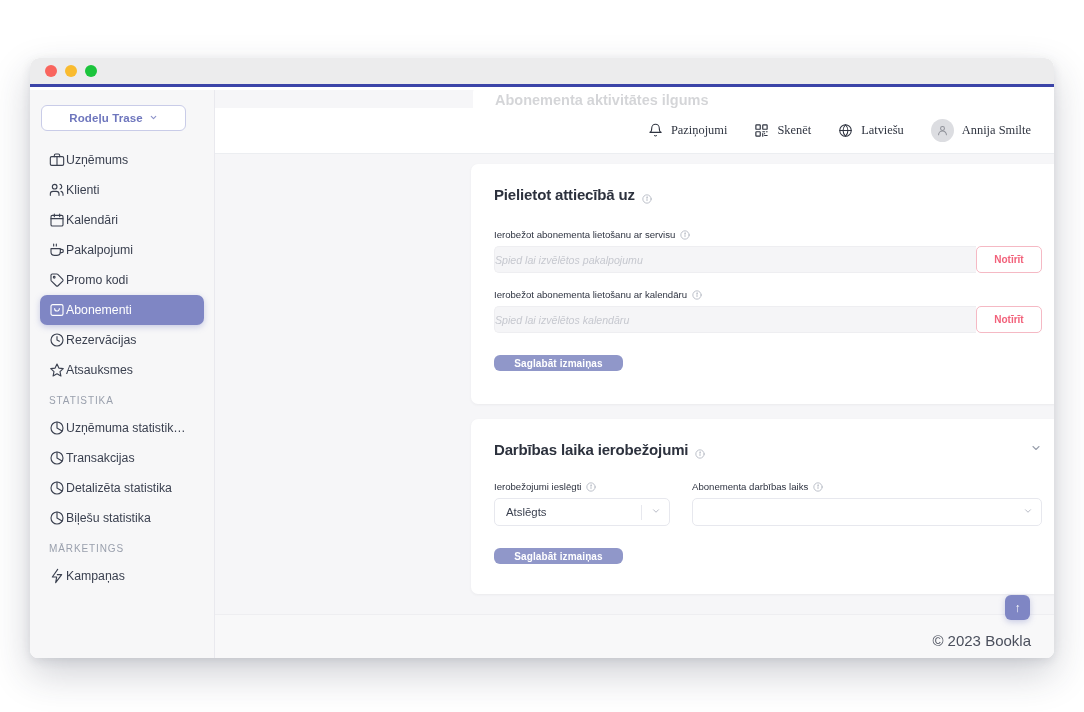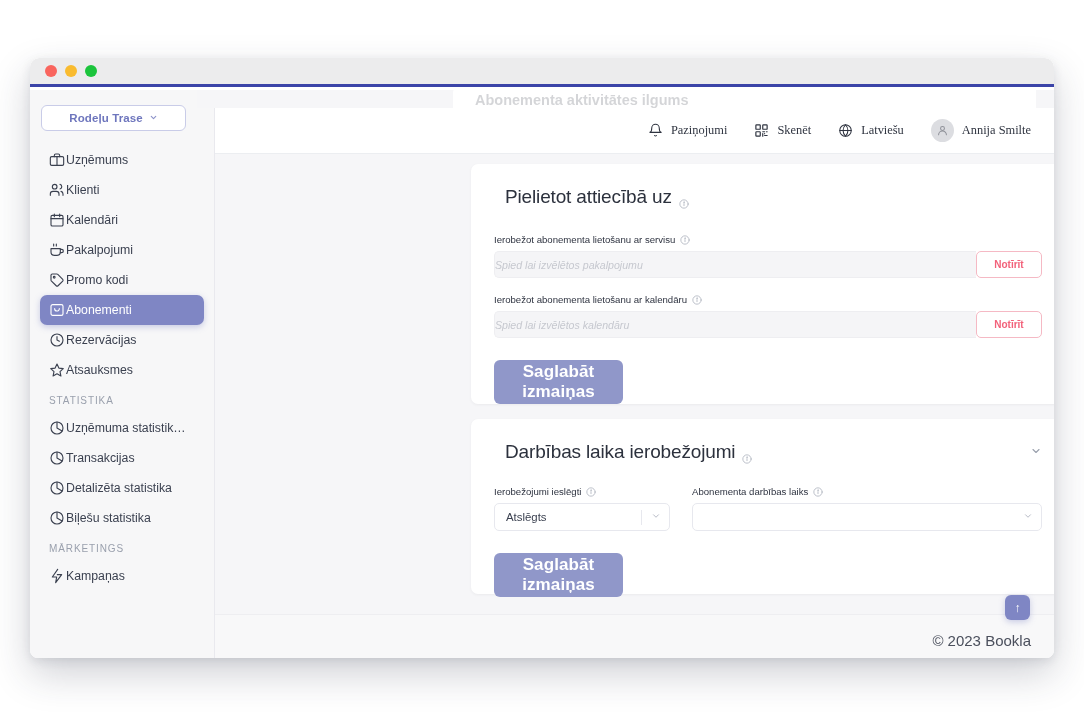--- a/index.html
+++ b/index.html
@@ -107,21 +107,21 @@
   .top-item .ico { width: 15px; height: 15px; display: block; }
   #avatar {
     width: 23px; height: 23px; border-radius: 50%;
     background: #dcdde1;
     display: flex; align-items: center; justify-content: center;
   }
 
   
   #ghost-row {
     position: absolute;
-    left: 167px; top: 0; width: 839px; height: 18px;
+    left: 187px; top: 0; width: 839px; height: 18px;
     overflow: hidden; background: #f6f6f8;
   }
   #ghost-card {
     position: absolute; left: 256px; top: -4px;
     width: 594px; height: 60px; background: #fff;
     border-radius: 7px; padding: 6px 22px;
   }
   #ghost-card .gt {
     font-size: 14.5px; font-weight: 700; color: #2c313d; opacity: .2;
     white-space: nowrap;
@@ -141,23 +141,22 @@
     width: 594px;
     background: #ffffff;
     border-radius: 7px;
     box-shadow: 0 1px 3px rgba(30,35,55,.055);
   }
   #card-apply { top: 10px; height: 240px; }
   #card-duration { top: 265px; height: 175px; }
 
   .card-title {
     display: flex; align-items: center; gap: 7px;
-    font-size: 19px; font-weight: 400; color: #2c313d;
+    font-size: 15px; font-weight: 700; color: #2c313d;
     letter-spacing: -.15px;
-    margin-left: 11px;
   }
   .card-head-row { display: flex; align-items: center; }
   .collapse-chev { margin-left: auto; color: #9aa0ad; font-size: 12px; cursor: pointer; }
 
   .field-label {
     font-size: 9.6px; color: #2e3340; font-weight: 500;
     display: flex; align-items: center; gap: 5px;
   }
 
   .input-row {
@@ -181,24 +180,24 @@
     background: #ffffff;
     border: 1px solid #f5b9c4;
     border-radius: 5px;
     display: flex; align-items: center; justify-content: center;
     font-size: 10px; font-weight: 700; color: #f2617a;
     cursor: pointer;
   }
 
   .save-btn {
     margin-top: 22px;
-    width: 129px; height: 44px;
+    width: 129px; height: 16px;
     background: #9097c9;
     border: none; border-radius: 6px;
-    color: #ffffff; font-size: 17px; font-weight: 700;
+    color: #ffffff; font-size: 10px; font-weight: 700;
     font-family: "Liberation Sans", sans-serif;
     cursor: pointer;
     letter-spacing: .1px;
   }
 
   .select-fake {
     height: 28px; margin-top: 6px;
     background: #ffffff;
     border: 1px solid #e7e8ee;
     border-radius: 5px;

